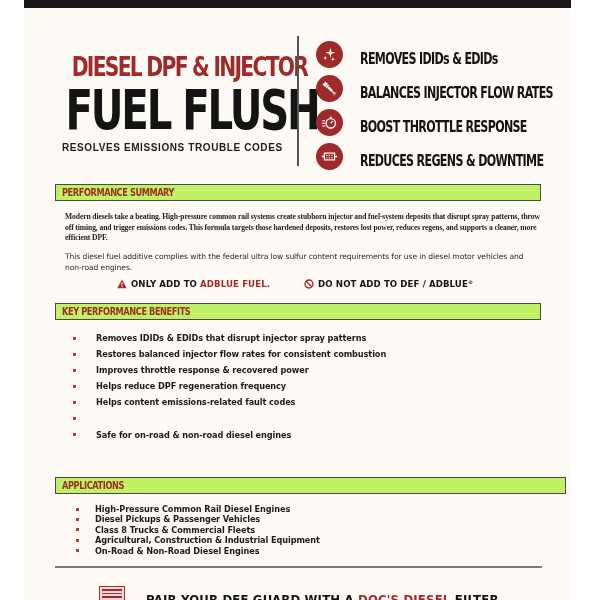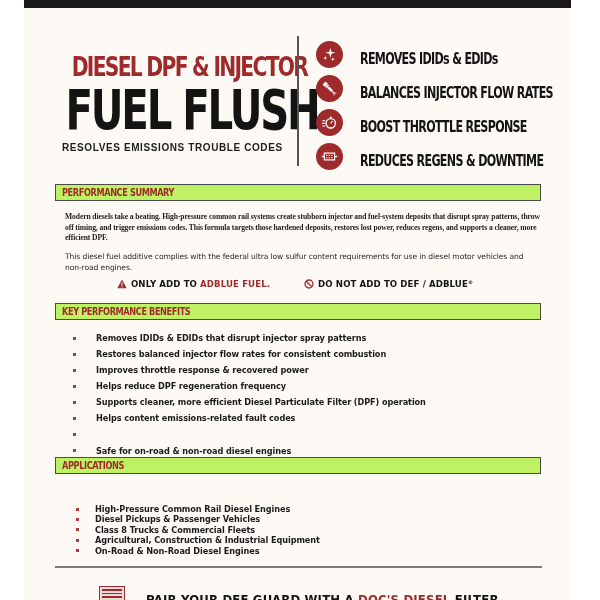--- a/index.html
+++ b/index.html
@@ -208,27 +208,26 @@
 </div>
 
 <div class="secbar" style="top:303px;">
   <span>KEY PERFORMANCE BENEFITS</span>
 </div>
 <ul class="list benefits" style="top:330px;">
   <li><i class="b"></i><span>Removes IDIDs &amp; EDIDs that disrupt injector spray patterns</span></li>
   <li><i class="b"></i><span>Restores balanced injector flow rates for consistent combustion</span></li>
   <li><i class="b"></i><span>Improves throttle response &amp; recovered power</span></li>
   <li><i class="b"></i><span>Helps reduce DPF regeneration frequency</span></li>
-  <li><i class="b"></i><span>Supports cleaner, more efficient Diesel Particulate Filter (DPF) operation</span></li>
   <li><i class="b"></i><span>Helps content emissions-related fault codes</span></li>
   <li><i class="b"></i></li>
   <li><i class="b"></i><span>Safe for on-road &amp; non-road diesel engines</span></li>
 </ul>
 
-<div class="secbar" style="top:457px;">
+<div class="secbar" style="top:477px;padding-left:25px;">
   <span>APPLICATIONS</span>
 </div>
 <ul class="list apps" style="top:504px;">
   <li><i class="b"></i><span>High-Pressure Common Rail Diesel Engines</span></li>
   <li><i class="b"></i><span>Diesel Pickups &amp; Passenger Vehicles</span></li>
   <li><i class="b"></i><span>Class 8 Trucks &amp; Commercial Fleets</span></li>
   <li><i class="b"></i><span>Agricultural, Construction &amp; Industrial Equipment</span></li>
   <li><i class="b"></i><span>On-Road &amp; Non-Road Diesel Engines</span></li>
 </ul>
 

